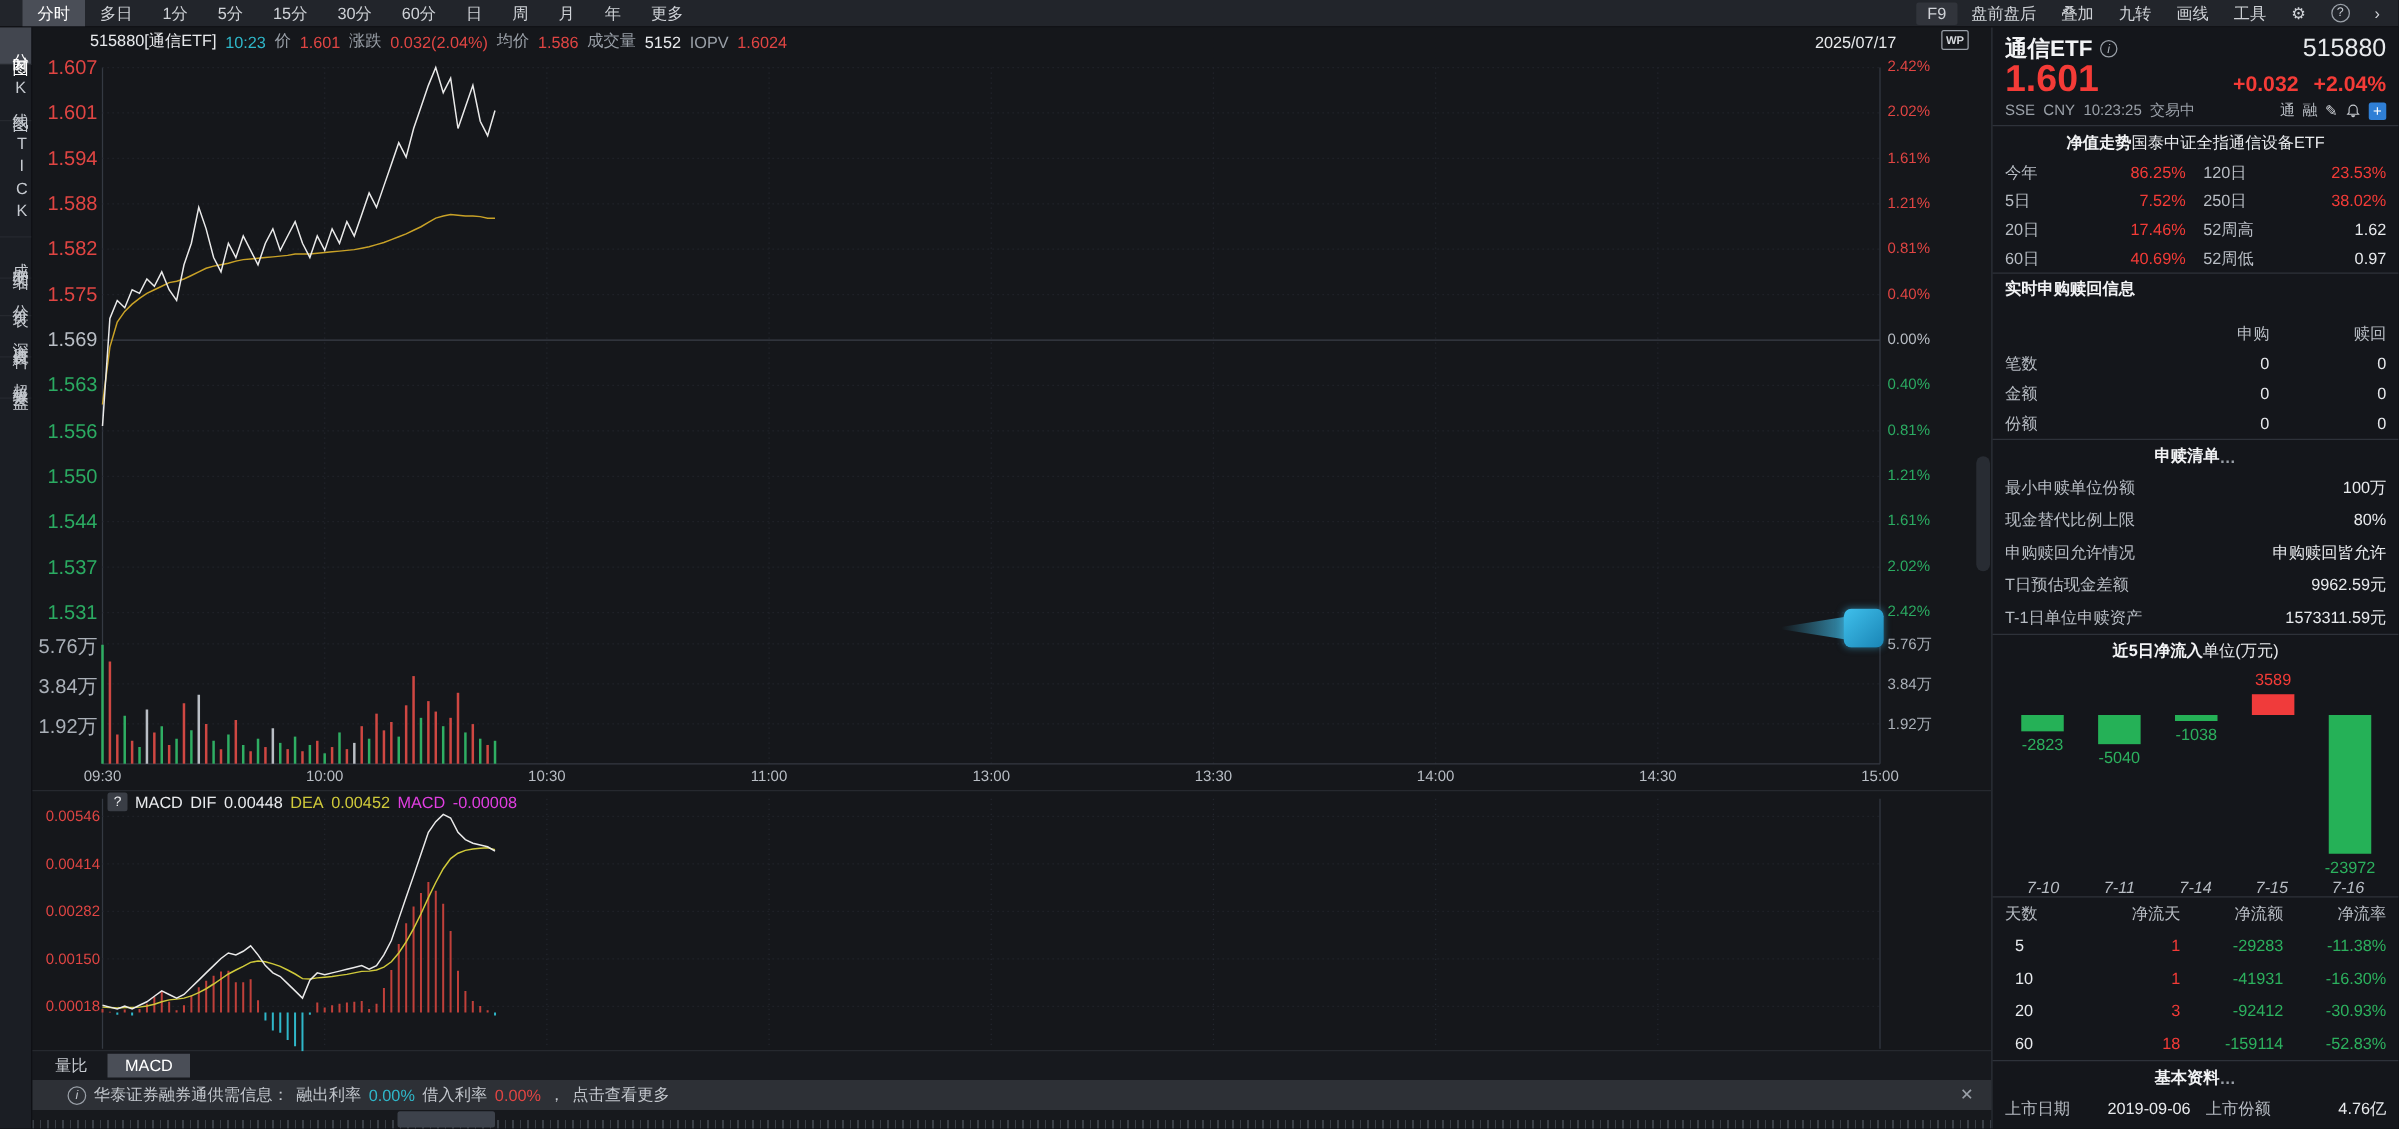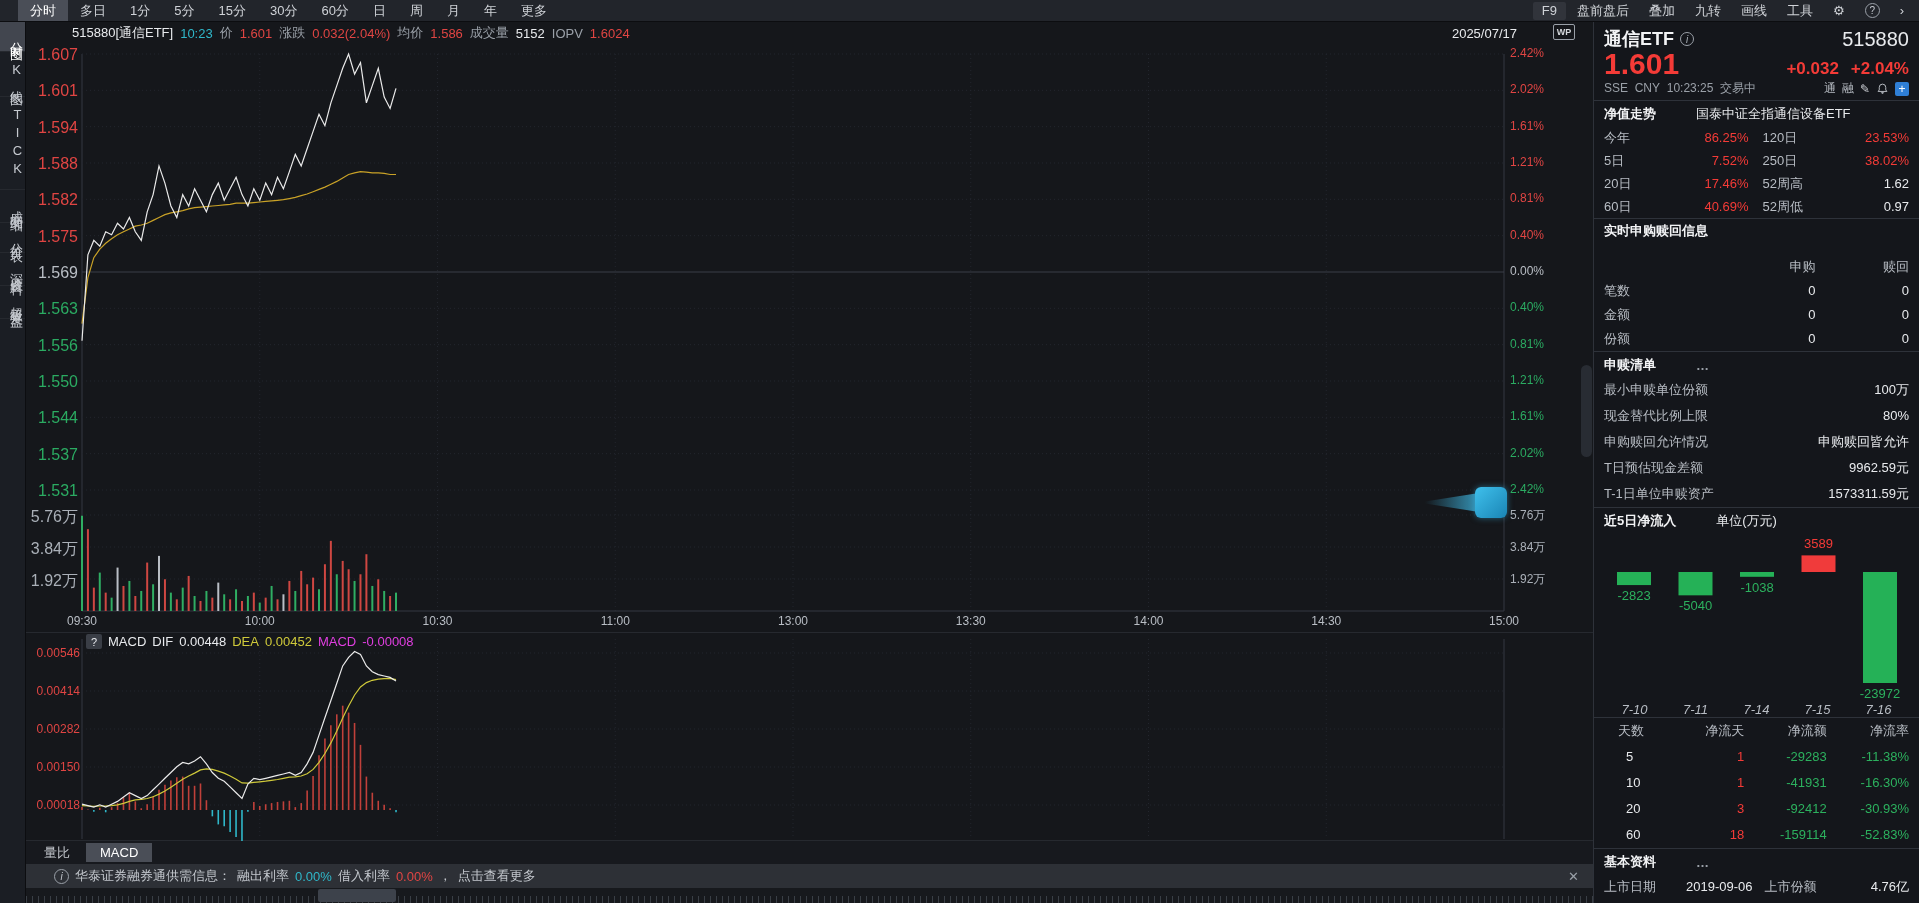--- a/index.html
+++ b/index.html
@@ -80,39 +80,39 @@
   .rp-name{font-size:18px;font-weight:bold;color:#f2f3f5;display:flex;align-items:center;gap:6px;}
   .i-circ{width:14px;height:14px;border:1px solid #9aa0a8;border-radius:50%;color:#aab0b8;font-size:10px;display:flex;align-items:center;justify-content:center;font-weight:normal;font-style:italic;}
   .rp-code{font-size:20px;color:#e8eaed;}
   .rph-r2{display:flex;justify-content:space-between;align-items:baseline;margin-top:-2px;}
   .rp-price{font-size:30px;font-weight:bold;color:#f43b37;line-height:30px;}
   .rp-chg{font-size:17px;color:#f43b37;font-weight:bold;display:flex;gap:12px;}
   .rph-r3{display:flex;justify-content:space-between;align-items:center;color:#9aa0a8;font-size:12px;margin-top:1px;}
   .rph-icons{display:flex;align-items:center;gap:6px;color:#b9bec5;}
   .plusbox{width:14px;height:14px;background:#2f7fd6;color:#fff;font-size:12px;display:flex;align-items:center;justify-content:center;border-radius:2px;cursor:pointer;}
   .pencil{color:#d0d3d8;cursor:pointer;}
-  .sec-title{display:flex;justify-content:flex-start;align-items:center;padding:4px 0 3px 0;font-weight:bold;color:#f2f3f5;gap:40px;}
+  .sec-title{display:flex;justify-content:center;align-items:center;padding:4px 0 3px 0;font-weight:bold;color:#f2f3f5;}
   .sec-title .sub{font-weight:normal;color:#e8eaed;}
   .sec-title .more{color:#9aa0a8;cursor:pointer;letter-spacing:1px;}
   .kv4{display:grid;grid-template-columns:46px 1fr 62px 1fr;padding:2px 0;line-height:19px;}
   .kv4 .l{color:#b8bdc4;} .kv4 .v{text-align:right;color:#e8eaed;}
   .v.red{color:#f43b37;} .v.green{color:#2cb15e;} .v.blue{color:#3aa0dc;cursor:pointer;}
   .grid3{display:grid;grid-template-columns:118px 1fr 1fr;line-height:24px;}
   .grid3 .c2,.grid3 .c3{text-align:right;color:#e8eaed;}
   .grid3.hdr .c2,.grid3.hdr .c3{color:#b8bdc4;margin-top:36px;}
   .grid3 .c1{color:#b8bdc4;}
   .kv2{display:flex;justify-content:space-between;line-height:26px;}
   .kv2 .l{color:#b8bdc4;} .kv2 .v{color:#e8eaed;}
   .t-red{fill:#f43b37;} .t-green{fill:#2cb15e;}
   .fill-red{fill:#f03b3b;} .fill-green{fill:#25b157;}
   .btxt{font-size:13px;}
   .dates{display:flex;padding:0 10px;font-style:italic;}
   .dates div{flex:1;text-align:center;color:#b8bdc4;}
   .grid4{display:grid;grid-template-columns:58px 1fr 1fr 1fr;line-height:26px;}
-  .grid4 .c{text-align:right;} .grid4 .c0{text-align:left;padding-left:8px;color:#e8eaed;margin-left:14px;}
+  .grid4 .c{text-align:right;} .grid4 .c0{text-align:left;padding-left:8px;color:#e8eaed;}
   .grid4.hdr .c,.grid4.hdr .c0{color:#b8bdc4;}
 </style>
 </head>
 <body>
 
 <div class="app">
 
   <div class="toolbar">
     <div class="ptabs">
       <div class="ptab active">分时</div>

